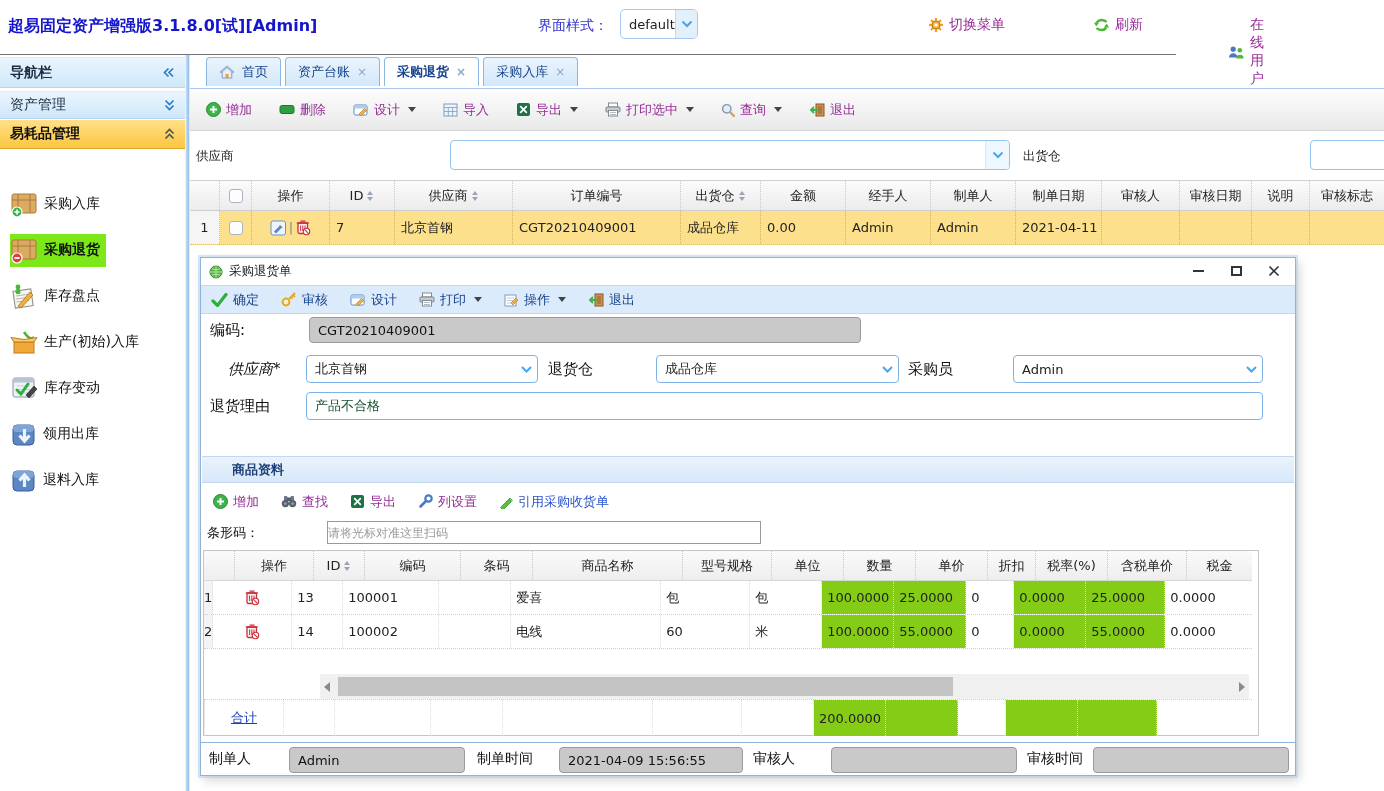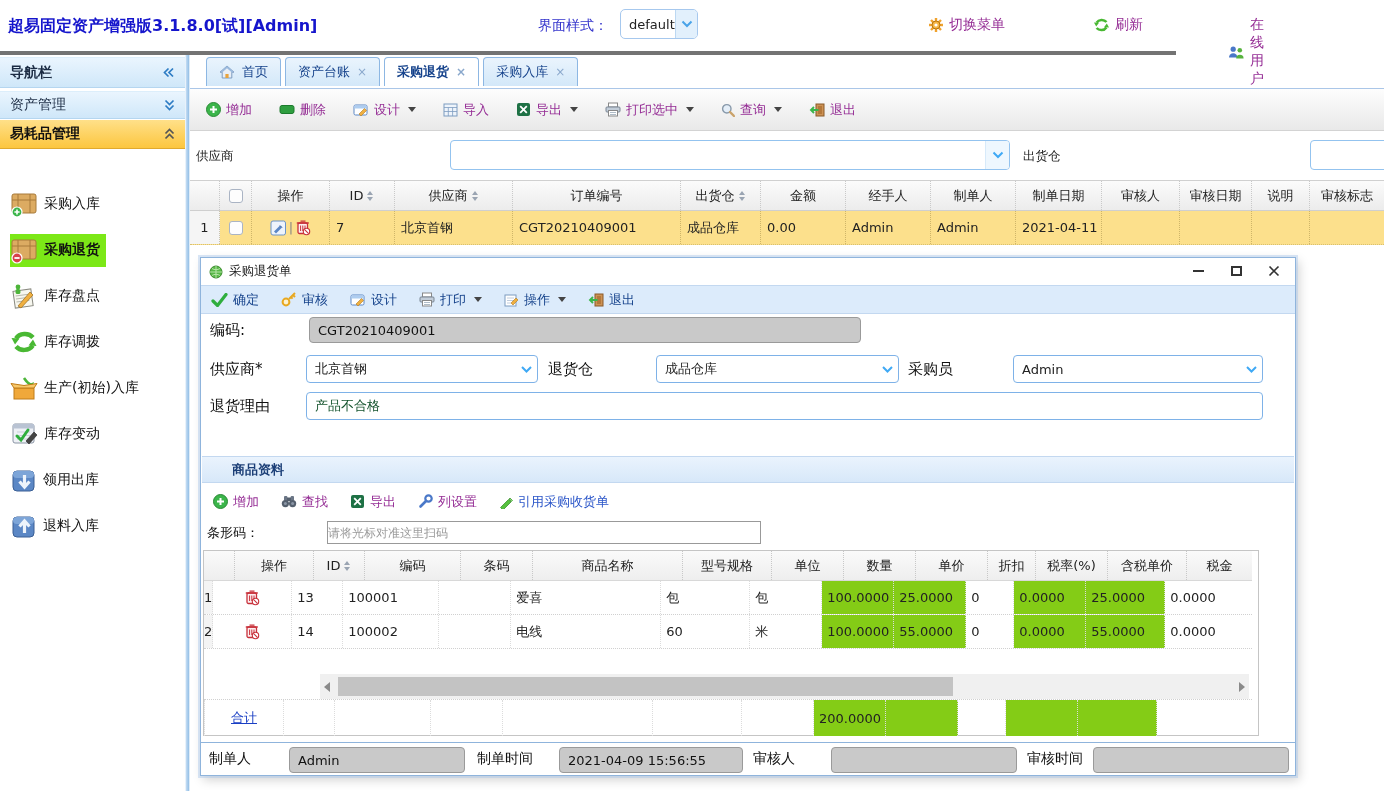--- a/index.html
+++ b/index.html
@@ -1,19 +1,19 @@
 <!DOCTYPE html>
 <html><head>
 <meta charset="utf-8">
 <style>
   * { margin:0; padding:0; box-sizing:border-box; }
   html,body { width:1384px; height:791px; background:#fff; font-family:"DejaVu Sans","Liberation Sans",sans-serif; overflow:hidden; }
 
   
-  .topbar { position:absolute; left:0; top:0; width:1176px; height:55px; background:#fff; border-bottom:4px solid #737373;text-decoration:underline; }
+  .topbar { position:absolute; left:0; top:0; width:1176px; height:55px; background:#fff; border-bottom:1px solid #737373;text-decoration:underline; }
   .app-title { position:absolute; left:8px; top:16px; font-size:16px; font-weight:bold; color:#1515cc; }
   .ui-style-label { position:absolute; left:538px; top:17px; font-size:14px; color:#3333cc; }
   .ui-style-select { position:absolute; left:620px; top:9px; width:78px; height:30px; border:1px solid #a6c8ee; border-radius:5px; background:#fff; display:flex; align-items:center; cursor:pointer; }
   .ui-style-select .val { flex:1; padding-left:8px; font-size:13px; color:#222; }
   .ui-style-select .arrow-box { width:22px; height:100%; background:#e2f0fc; border-left:1px solid #bcd8f2; border-radius:0 4px 4px 0; display:flex; align-items:center; justify-content:center; }
   .toplink { position:absolute; top:16px; display:flex; align-items:center; gap:5px; font-size:14px; color:#952d95; cursor:pointer; }
 
   
   .sidebar { position:absolute; left:0; top:55px; width:185px; height:736px; background:#fff; }
   .side-header { position:absolute; left:0; width:185px; display:flex; align-items:center; justify-content:space-between; padding:0 10px; }
@@ -215,33 +215,20 @@
               <circle cx="8" cy="4" r="2.4" fill="#4db53a"></circle>
               <rect x="5.6" y="6" width="4.8" height="5" rx="1.6" fill="#4db53a"></rect>
             </svg>
         </span>
         <span class="lbl">库存盘点</span>
       </span>
     </div>
     <div class="nav-item">
       <span class="hl">
         <span>
-          <svg width="28" height="26" viewBox="0 0 28 26">
-              <path d="M23 8.5 A10 8.5 0 0 0 6 9.5" stroke="#49b833" stroke-width="4.4" fill="none"></path>
-              <path d="M6 17.5 A10 8.5 0 0 0 22.8 16.5" stroke="#49b833" stroke-width="4.4" fill="none"></path>
-              <path d="M1.5 9 L9.5 9.6 L5 15.5 Z" fill="#49b833"></path>
-              <path d="M26.5 17 L18.5 16.4 L23 10.5 Z" fill="#49b833"></path>
-            </svg>
-        </span>
-        <span class="lbl">库存调拨</span>
-      </span>
-    </div>
-    <div class="nav-item">
-      <span class="hl">
-        <span>
           <svg width="28" height="27" viewBox="0 0 28 27">
               <path d="M14 3 q4 6 8 7" stroke="#4db53a" stroke-width="2.6" fill="none"></path>
               <path d="M24 7 L22.6 11.4 L18.4 9.6 Z" fill="#4db53a"></path>
               <rect x="4" y="13" width="20" height="11" fill="#f0a83a" stroke="#c07c18"></rect>
               <path d="M4 13 L1 8.5 L14 10.5 L27 8.5 L24 13 Z" fill="#f8c86a" stroke="#c07c18"></path>
             </svg>
         </span>
         <span class="lbl">生产(初始)入库</span>
       </span>
     </div>
@@ -572,21 +559,21 @@
             <path d="M9.5 7 H2.5 M5 4 L2 7 l3 3" stroke="#3bb54a" stroke-width="1.9" fill="none"></path>
           </svg>
         </span>
       <span>退出</span>
     </span>
   </div>
 
   <span class="dlg-label" style="left:9px; top:63px;">编码:</span>
   <input class="gray-input" style="left: 108px; top: 59px; width: 552px;" readonly="" value="CGT20210409001">
 
-  <span class="dlg-label" style="left:9px; top:102px;">供应商*</span>
+  <span class="dlg-label" style="left:27px; top:102px;font-style:italic;">供应商*</span>
   <div class="dcombo" style="left:105px; top:97px; width:232px;">
     <span class="cval">北京首钢</span>
     <span class="cbtn">
         <svg width="11" height="7" viewBox="0 0 11 7">
           <path d="M1 1 L5.5 5.5 L10 1" stroke="#3fa9f5" stroke-width="2" fill="none"></path>
         </svg>
       </span>
   </div>
   <span class="dlg-label" style="left:347px; top:102px;">退货仓</span>
   <div class="dcombo" style="left:455px; top:97px; width:243px;">

